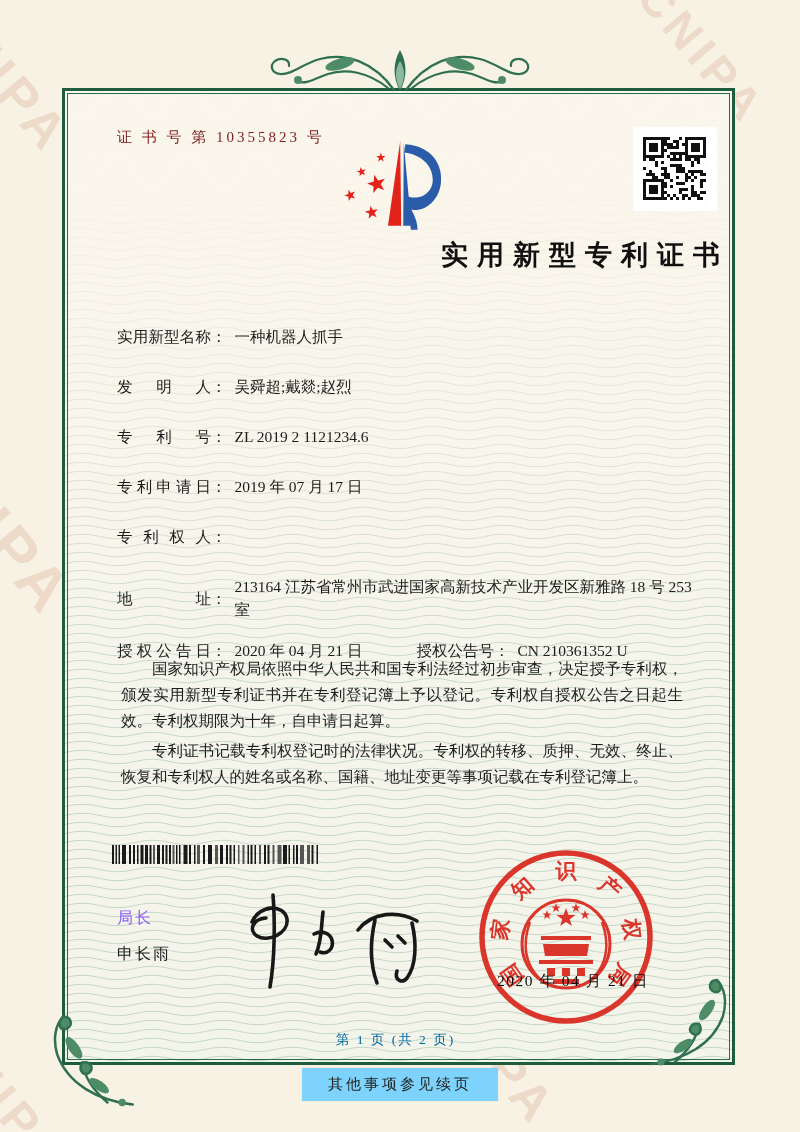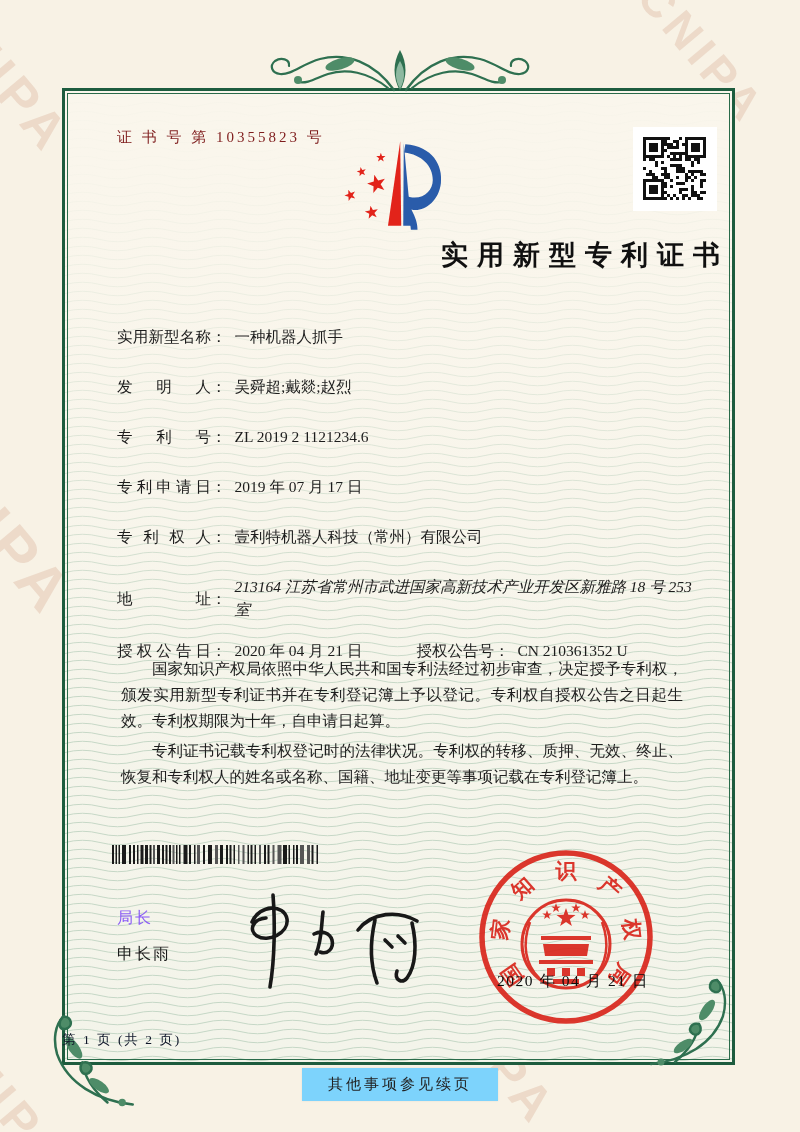--- a/index.html
+++ b/index.html
@@ -45,32 +45,32 @@
   .qr-box{left:633px;top:127px;width:84px;height:84px;background:#fff;}
   .title{
     left:62px;top:237px;width:667px;text-align:right;
     font-size:27px;font-weight:bold;letter-spacing:9px;color:#101010;
   }
   .fields{left:117px;top:325px;width:575px;font-size:15.5px;color:#1c1c1c;}
   .frow{display:flex;align-items:center;margin-bottom:27px;line-height:23px;}
   .flabel{display:inline-block;width:94px;text-align:justify;text-align-last:justify;flex:none;}
   .fcolon{flex:none;margin-right:8px;}
   .fvalue{white-space:nowrap;}
-  .fvalue.wrap{white-space:normal;width:462px;font-style:italic;}
+  .fvalue.wrap{white-space:normal;width:462px;}
   .pair2{margin-left:54px;display:flex;}
   .pair2 .flabel{width:auto;text-align-last:auto;}
   .body-text{left:117px;top:652px;width:570px;font-size:15.5px;line-height:26px;color:#1d1d1d;text-align:justify;}
   .body-text p{margin:4px;text-indent:2em;}
   .barcode{left:112px;top:845px;}
   .director-label{left:117px;top:908px;font-size:16px;letter-spacing:2px;font-family:"Liberation Sans",sans-serif;color:#8b5cf6;}
   .director-name{left:117px;top:944px;font-size:16px;letter-spacing:2px;font-family:"Liberation Sans",sans-serif;color:#1a1a1a;}
   .signature{left:226px;top:890px;}
   .seal{left:477px;top:848px;z-index:6;}
   .seal-date{left:497px;top:971px;font-size:15.5px;letter-spacing:1.5px;color:#0d0d0d;z-index:7;}
-  .page-info{left:62px;top:1031px;width:667px;font-size:13.5px;letter-spacing:2px;color:#0f172a;}
+  .page-info{left:62px;top:1031px;width:667px;text-align:center;font-size:13.5px;letter-spacing:2px;color:#0369a1;}
   .footer-note{
     left:50%;top:1068px;transform:translateX(-50%);
     background:#7dd3fc;padding:7px 26px;font-size:15px;letter-spacing:3px;color:#222;
     box-shadow:0 0 2px rgba(0,0,0,0.08);z-index:6;
   }
   .ornament{position:absolute;z-index:4;pointer-events:none;}
 </style>
 </head>
 <body>
 
@@ -319,21 +319,20 @@
     <span class="fvalue">ZL 2019 2 1121234.6</span>
   </div>
   <div class="frow">
     <span class="flabel">专利申请日</span>
       <span class="fcolon">：</span>
     <span class="fvalue">2019 年 07 月 17 日</span>
   </div>
   <div class="frow">
     <span class="flabel">专利权人</span>
       <span class="fcolon">：</span>
-    <span class="fvalue">壹利特机器人科技（常州）有限公司</span>
   </div>
   <div class="frow" style="margin-bottom:18px;">
     <span class="flabel">地址</span>
       <span class="fcolon">：</span>
     <span class="fvalue wrap">213164 江苏省常州市武进国家高新技术产业开发区新雅路 18 号 253 室</span>
   </div>
   <div class="frow">
     <span class="flabel">授权公告日</span>
       <span class="fcolon">：</span>
     <span class="fvalue">2020 年 04 月 21 日</span>

